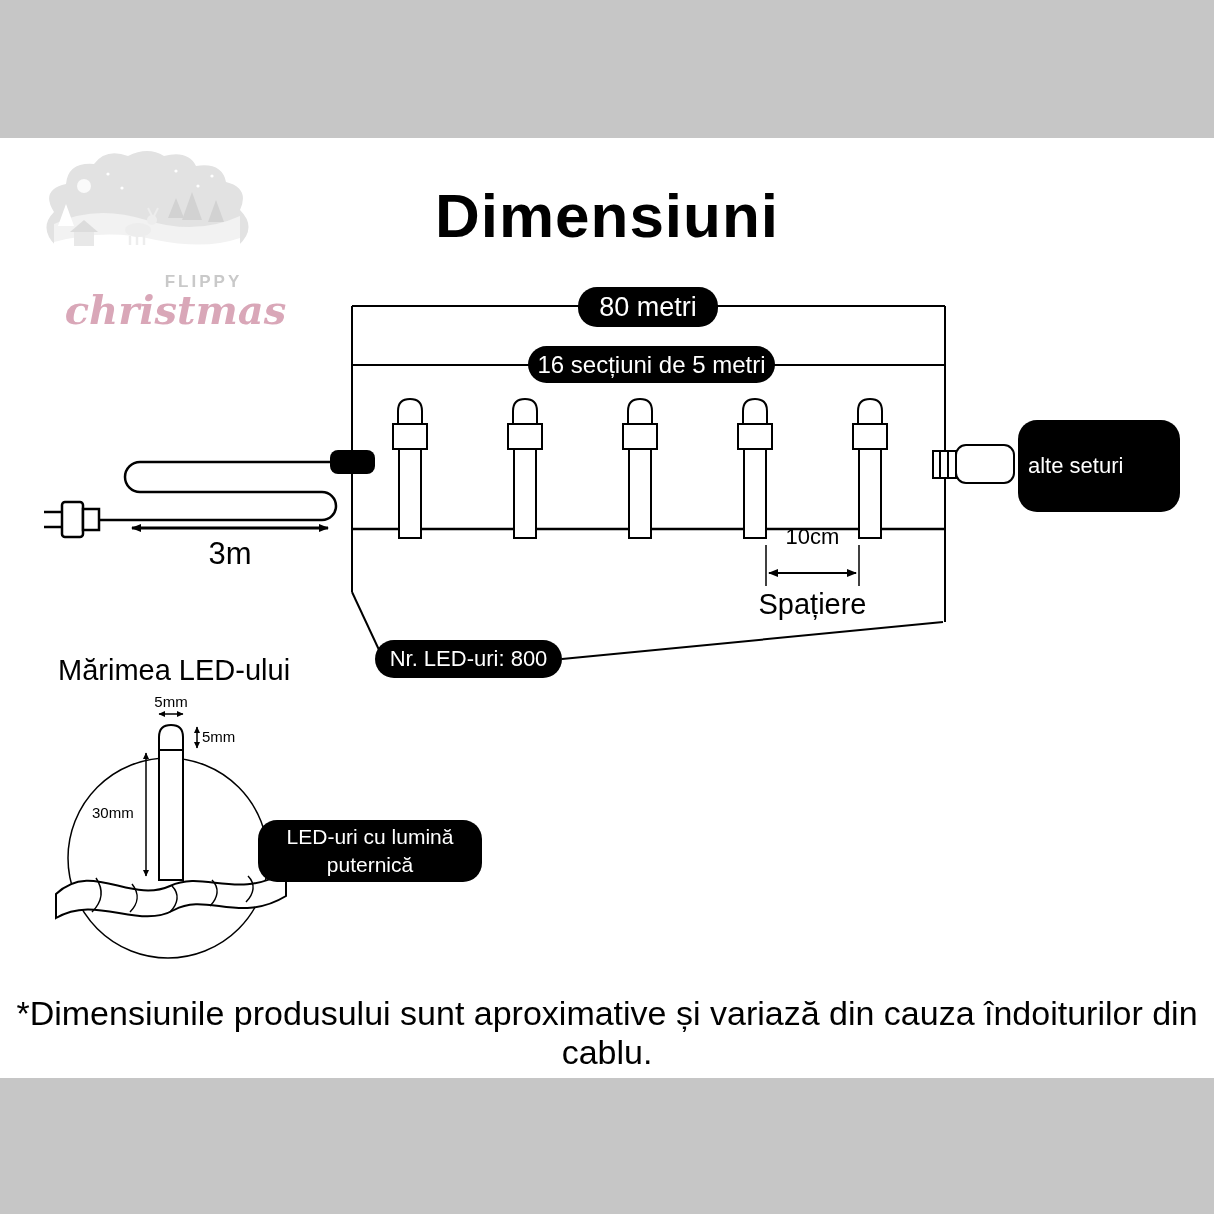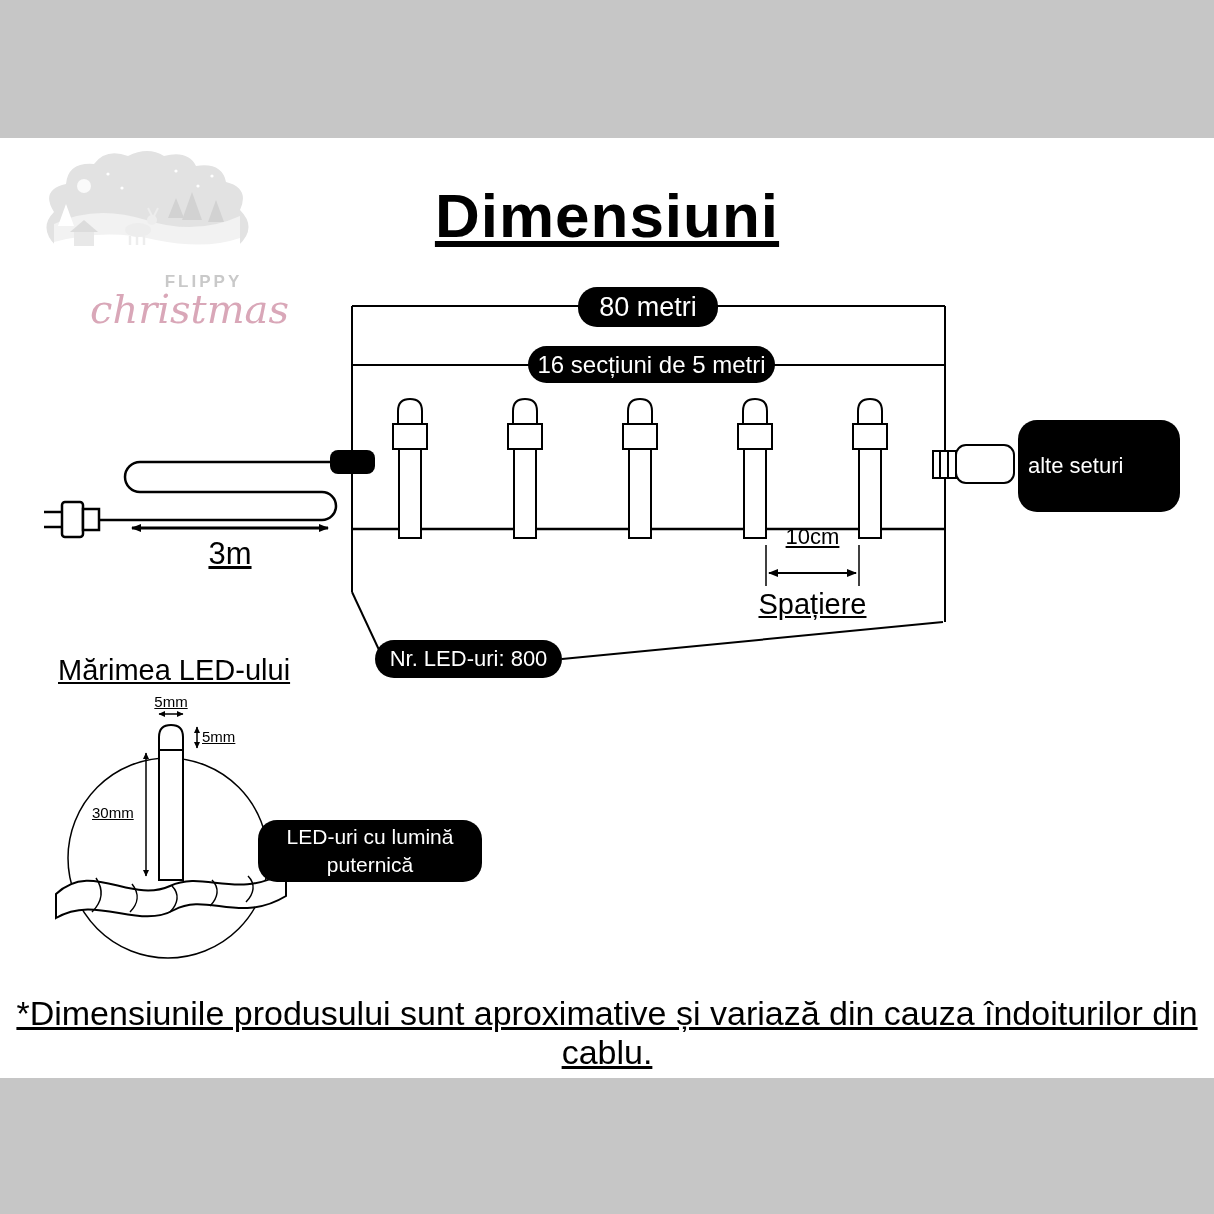--- a/index.html
+++ b/index.html
@@ -1,31 +1,31 @@
 <!DOCTYPE html>
 <html lang="ro" style="--band: #c6c6c6; --paper: #ffffff; --ink: #000000; --box-bg: #000000; --box-fg: #ffffff; --logo-gray: #e2e2e2; --logo-text: #c9c9c9; --logo-pink: #d9a7b8;"><head>
 <meta charset="utf-8">
 <style>
   * { margin:0; padding:0; box-sizing:border-box; }
   html,body { width:1214px; height:1214px; }
   body { font-family:"Liberation Sans", sans-serif; background:var(--band,#c6c6c6); }
   .page { position:relative; width:1214px; height:1214px; background:var(--band,#c6c6c6); overflow:hidden; }
   .sheet { position:absolute; left:0; top:138px; width:1214px; height:940px; background:var(--paper,#ffffff); }
-  .abs { position:absolute; z-index:2; color:var(--ink,#000);text-decoration:underline; }
+  .abs { position:absolute; z-index:2; color:var(--ink,#000); }
   .linework { position:absolute; left:0; top:0; z-index:1; }
   .blackbox { position:absolute; z-index:3; background:var(--box-bg,#000); color:var(--box-fg,#fff);
               display:flex; flex-direction:column; align-items:center; justify-content:center;
               white-space:nowrap;border-radius:19px; }
   .title { left:0; top:180px; width:1214px; text-align:center; font-size:62px; font-weight:bold; letter-spacing:1px; }
   .footnote { left:0; top:994px; width:1214px; text-align:center; font-size:34px; }
   .logo { position:absolute; left:26px; top:146px; width:255px; height:220px; z-index:2; }
   .logo .brand { position:absolute; left:50px; top:126px; width:255px; text-align:center;
                  font-size:17px; letter-spacing:3px; color:var(--logo-text,#c9c9c9); font-weight:bold; }
-  .logo .script { position:absolute; left:36px; top:140px; width:255px; text-align:center;
-                  font-family:"DejaVu Serif", serif; font-style:italic; font-weight:normal;
+  .logo .script { position:absolute; left:22px; top:140px; width:255px; text-align:center;
+                  font-family:"DejaVu Serif", serif; font-style:italic; font-weight:bold;
                   font-size:40px; color:var(--logo-pink,#d9a7b8); }
 </style>
 </head>
 <body>
 
 <div class="page">
   <div class="sheet"></div>
 
   <svg class="linework" width="1214" height="1214" viewBox="0 0 1214 1214">
     <defs>

